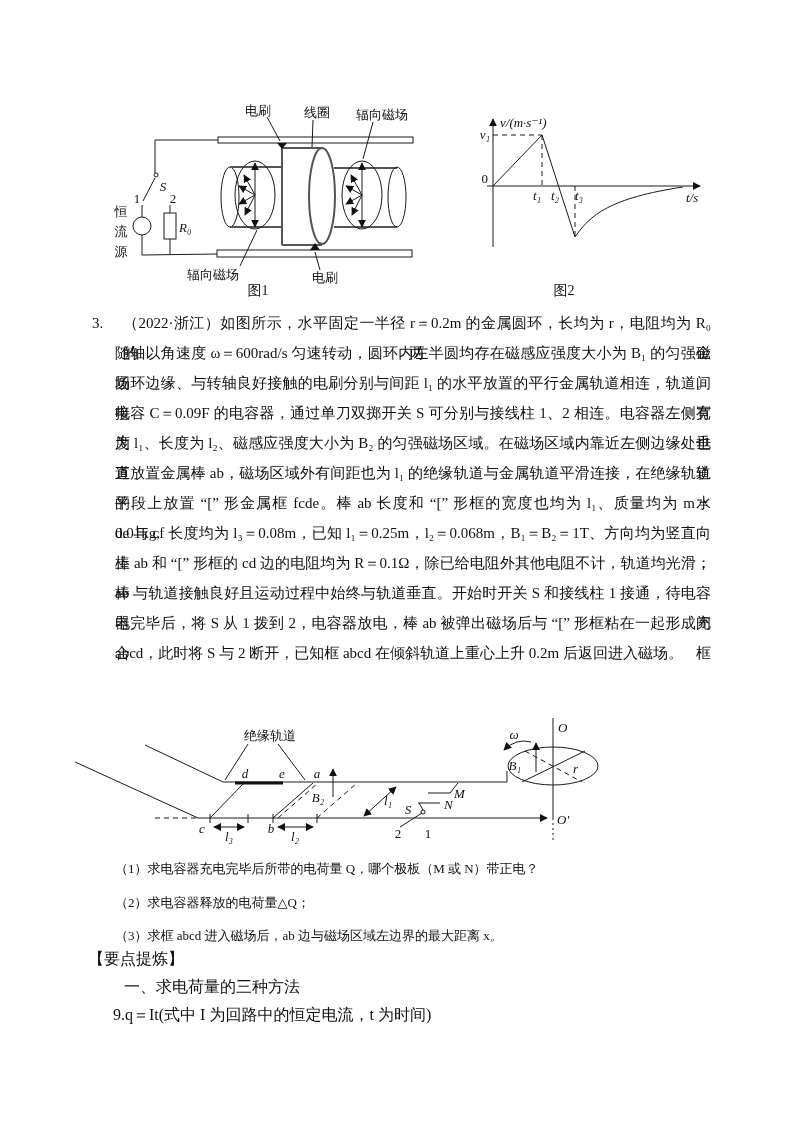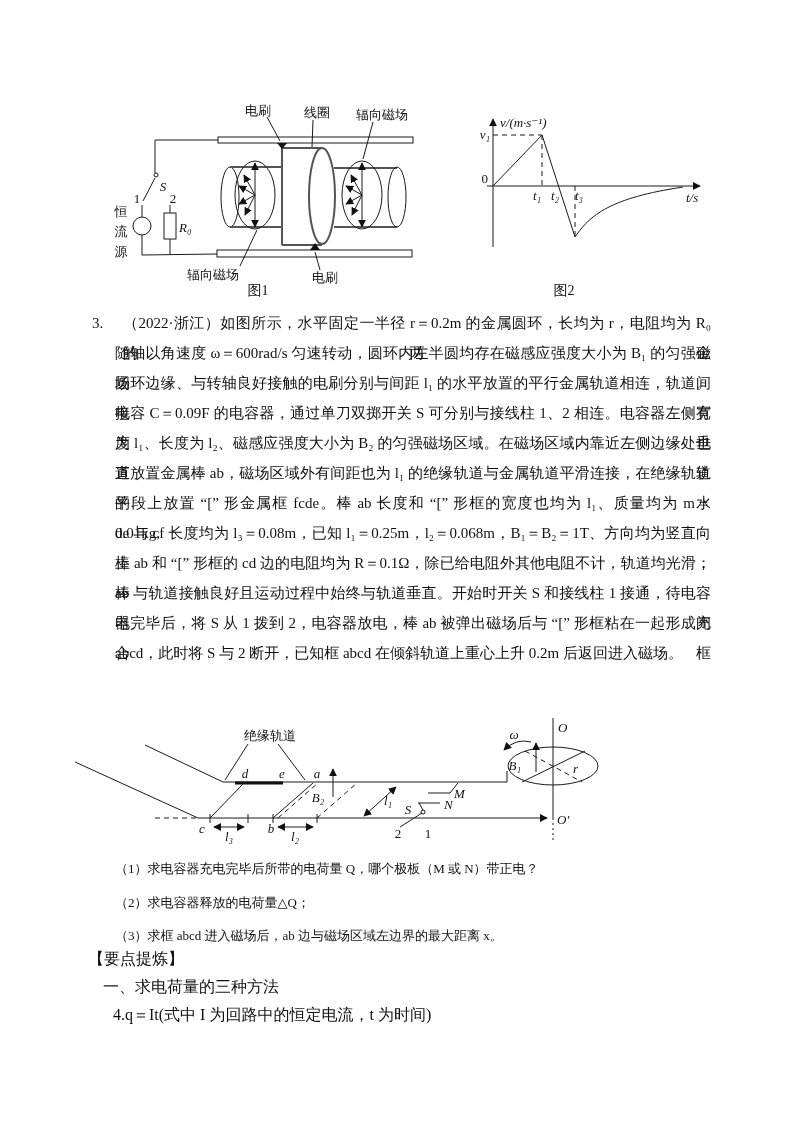--- a/index.html
+++ b/index.html
@@ -244,14 +244,14 @@
   <text class="mi" x="503" y="73">r</text>
   <text class="mi" x="488" y="32">O</text>
   <text class="mi" x="487" y="124">O′</text>
 </svg>
 
 <div class="qline" style="top:858px">（1）求电容器充电完毕后所带的电荷量 Q，哪个极板（M 或 N）带正电？</div>
 <div class="qline" style="top:892px">（2）求电容器释放的电荷量△Q；</div>
 <div class="qline" style="top:925px">（3）求框 abcd 进入磁场后，ab 边与磁场区域左边界的最大距离 x。</div>
 
 <div class="secline" style="left:88px;top:948px">【要点提炼】</div>
-<div class="secline" style="left:103px;top:976px">一、求电荷量的三种方法</div>
-<div class="secline" style="left:113px;top:1004px">4.q＝It(式中 I 为回路中的恒定电流，t 为时间)</div>
+<div class="secline" style="left:124px;top:976px">一、求电荷量的三种方法</div>
+<div class="secline" style="left:113px;top:1004px">9.q＝It(式中 I 为回路中的恒定电流，t 为时间)</div>
 
 </body></html>

